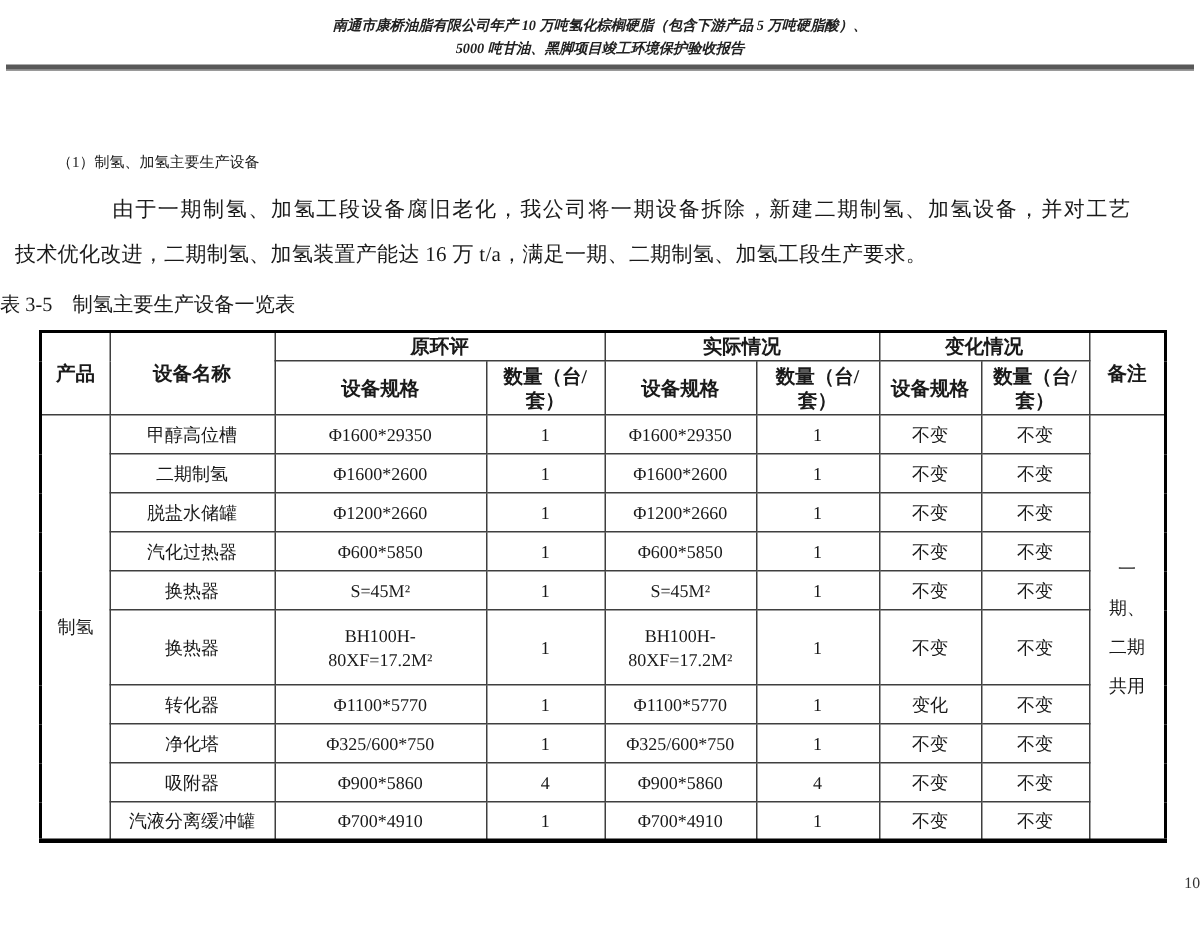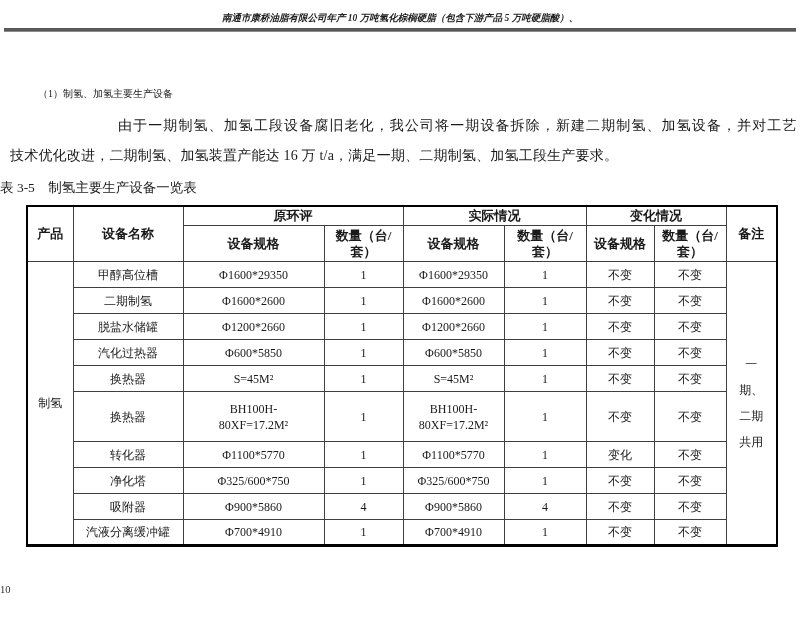--- a/index.html
+++ b/index.html
@@ -4,46 +4,47 @@
 <style>
   html,body{margin:0;padding:0;}
   body{
     width:800px;height:618px;position:relative;overflow:hidden;
     background:#ffffff;color:#1a1a1a;
     font-family:"Liberation Serif","DejaVu Serif",serif;
   }
   .doc-header{padding-top:11px;text-align:center;font-size:9.5px;font-weight:bold;line-height:15px;color:#222;font-style:italic;}
   .header-rule{margin:2px 4px 0 4px;height:3px;background:#595959;border-bottom:1px solid #8a8a8a;}
   .section-heading{margin:54px 0 0 38px;font-size:10px;line-height:16px;}
-  .para-line1{margin:15px 8px 0 118px;font-size:14px;line-height:17px;letter-spacing:1.1px;white-space:nowrap;}
+  .para-line1{margin:15px 8px 0 75px;font-size:14px;line-height:17px;letter-spacing:1.1px;white-space:nowrap;}
   .para-line2{margin:13px 8px 0 10px;font-size:14px;line-height:17px;letter-spacing:0.2px;white-space:nowrap;}
   .table-caption{margin-top:16px;text-align:left;font-size:13.5px;font-weight:normal;line-height:16px;}
   table.equip{
     margin:9px 0 0 26px;width:750px;table-layout:fixed;
     border-collapse:collapse;border:2px solid #000;border-bottom-width:3px;
   }
   table.equip th,table.equip td{
     border:1px solid #3f3f3f;text-align:center;vertical-align:middle;
     font-size:12px;padding:1px 2px;line-height:16px;color:#1a1a1a;
   }
   table.equip th{font-weight:bold;font-size:13px;}
   tr.hrow1{height:16px;}
   tr.hrow2{height:36px;}
   tr.drow{height:26px;}
   tr.drow-tall{height:50px;}
   td.prewrap{white-space:pre-line;}
   td.remark-cell{padding:0;}
   .remark-inner{display:inline-block;width:28px;line-height:26px;font-size:12px;}
-  .page-footer{position:absolute;top:584px;left:0;width:100%;text-align:left;font-size:10.5px;color:#333;}
+  .page-footer{position:absolute;top:584px;left:0;width:100%;text-align:right;font-size:10.5px;color:#333;}
 </style>
 </head>
 <body>
 
 <div class="doc-header">
   <div>南通市康桥油脂有限公司年产 10 万吨氢化棕榈硬脂（包含下游产品 5 万吨硬脂酸）、</div>
+  <div>5000 吨甘油、黑脚项目竣工环境保护验收报告</div>
 </div>
 <div class="header-rule"></div>
 
 <div class="section-heading">（1）制氢、加氢主要生产设备</div>
 <div class="para-line1">由于一期制氢、加氢工段设备腐旧老化，我公司将一期设备拆除，新建二期制氢、加氢设备，并对工艺</div>
 <div class="para-line2">技术优化改进，二期制氢、加氢装置产能达 16 万 t/a，满足一期、二期制氢、加氢工段生产要求。</div>
 
 <div class="table-caption">表 3-5　制氢主要生产设备一览表</div>
 
 <table class="equip">

